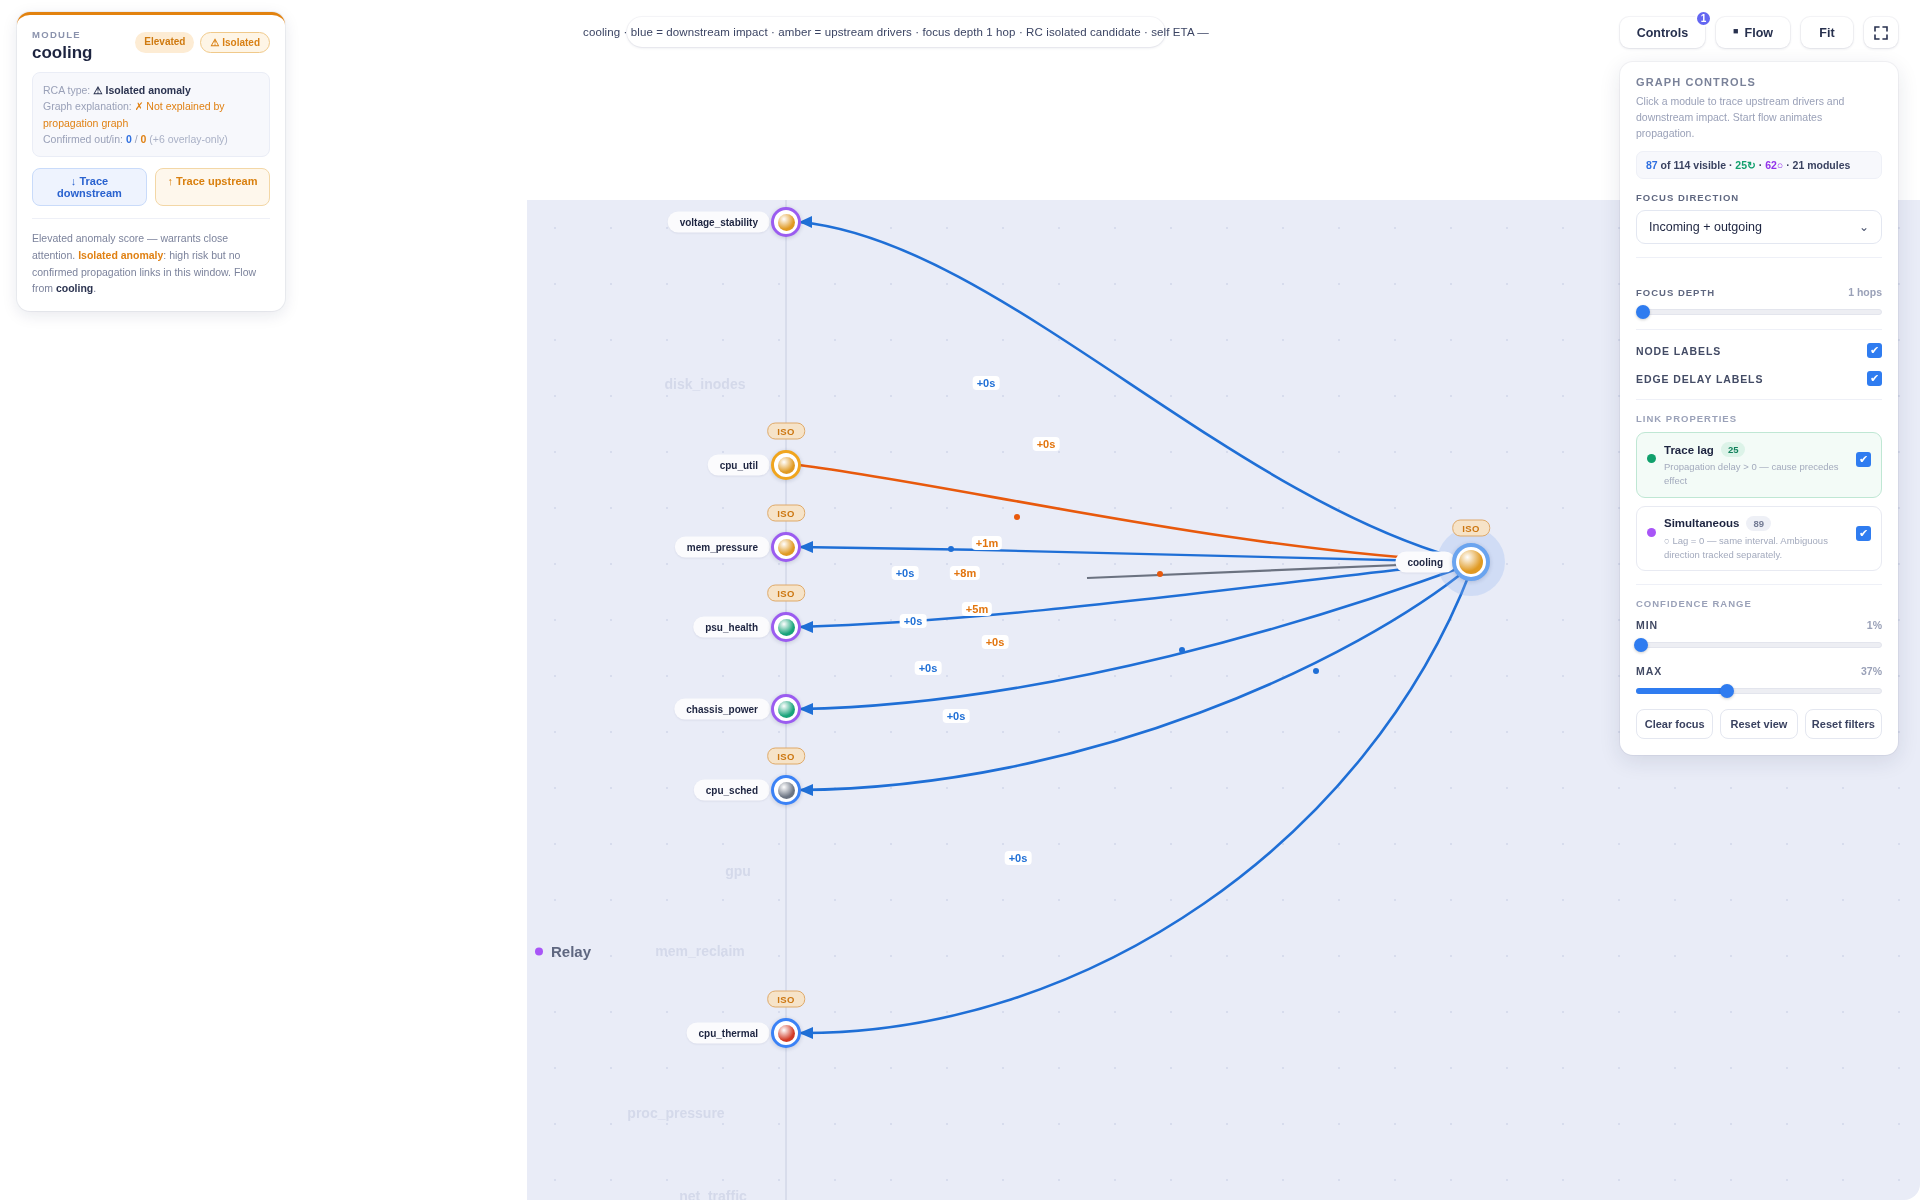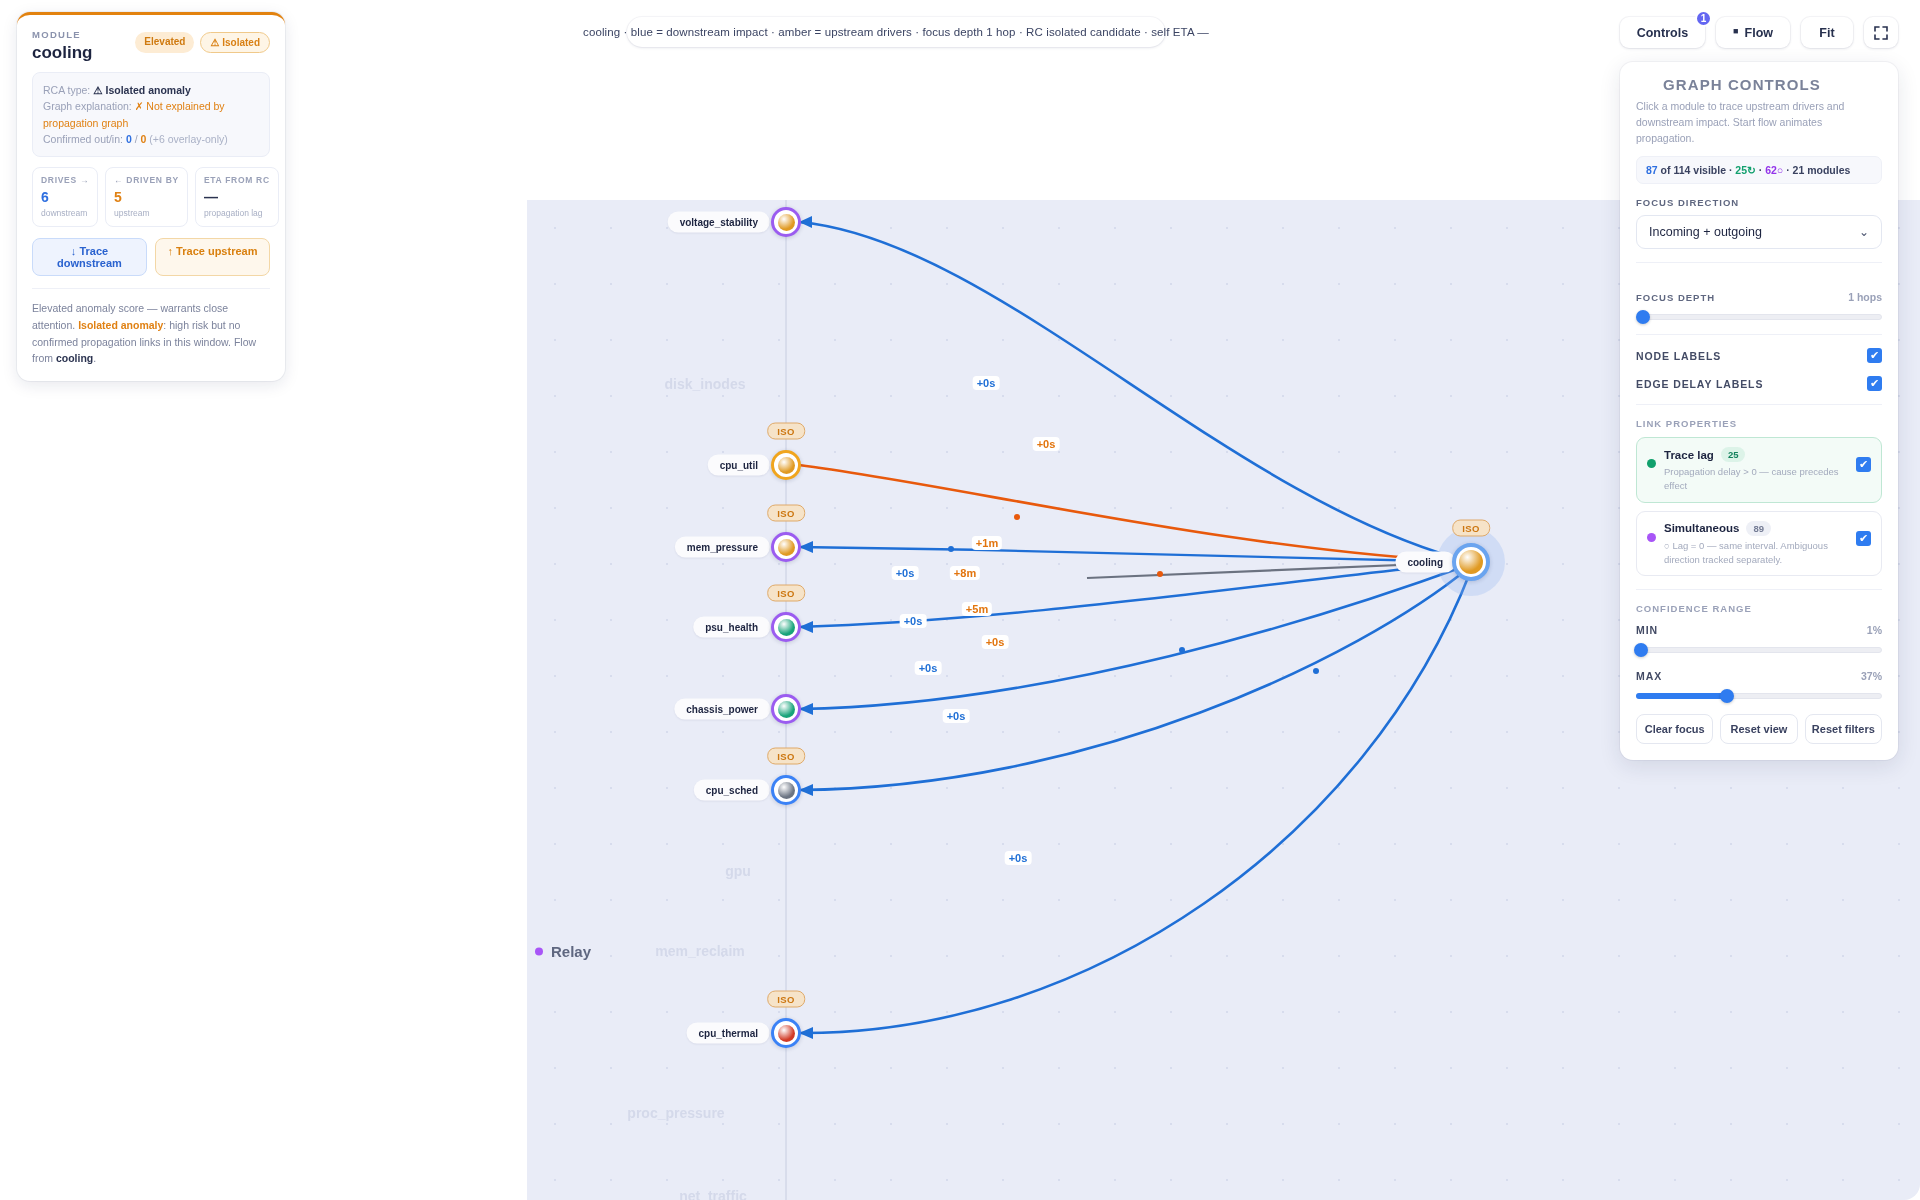--- a/index.html
+++ b/index.html
@@ -140,21 +140,21 @@
   .panel-note b { color: #2b3350; }
 
   
   #controls-panel {
     position: absolute; right: 22px; top: 62px;
     width: 278px;
     background: #fff; border-radius: 13px;
     box-shadow: 0 6px 22px rgba(24,33,77,.11), 0 0 0 1px rgba(24,33,77,.045);
     padding: 14px 16px 16px;
   }
-  .gc-title { font-size: 15px; font-weight: bold; letter-spacing: 1.1px; color: #7a8299; margin-left: 27px; }
+  .gc-title { font-size: 11px; font-weight: bold; letter-spacing: 1.1px; color: #7a8299; }
   .gc-sub { font-size: 10.5px; line-height: 1.5; color: #9aa1b8; margin-top: 6px; }
   .gc-stats {
     margin-top: 10px; background: #f7f8fc; border: 1px solid #eef0f7;
     border-radius: 7px; padding: 7px 9px;
     font-size: 10.5px; font-weight: bold; color: #3a4260;
   }
   .gc-stats .n-blue { color: #2e6fe0; }
   .gc-stats .n-green { color: #13a06e; }
   .gc-stats .n-purple { color: #9333ea; }
   .gc-label { font-size: 9.5px; font-weight: bold; letter-spacing: 1px; color: #5f6780; margin-top: 13px; }
@@ -401,37 +401,20 @@
       </div>
       <div>
         <span class="k">Confirmed out/in:</span>
         <span class="blue">0</span>
         <span class="k">/</span>
         <span class="amberb">0</span>
         <span class="muted">(+6 overlay-only)</span>
       </div>
     </div>
 
-    <div class="stat-row" id="stat-row">
-        <div class="stat">
-          <div class="stat-k">DRIVES →</div>
-          <div class="stat-v blue">6</div>
-          <div class="stat-s">downstream</div>
-        </div>
-        <div class="stat">
-          <div class="stat-k">← DRIVEN BY</div>
-          <div class="stat-v amber">5</div>
-          <div class="stat-s">upstream</div>
-        </div>
-        <div class="stat">
-          <div class="stat-k">ETA FROM RC</div>
-          <div class="stat-v dash">—</div>
-          <div class="stat-s">propagation lag</div>
-        </div>
-      </div>
 
     <div class="trace-row">
       <div class="trace-btn trace-down">↓ Trace downstream</div>
       <div class="trace-btn trace-up">↑ Trace upstream</div>
     </div>
 
     <div class="panel-note">
       <span>Elevated anomaly score — warrants close attention. </span><span class="amberb">Isolated anomaly</span><span>: high risk but no confirmed propagation links in this window. Flow from </span><b>cooling</b><span>.</span>
     </div>
   </div>

